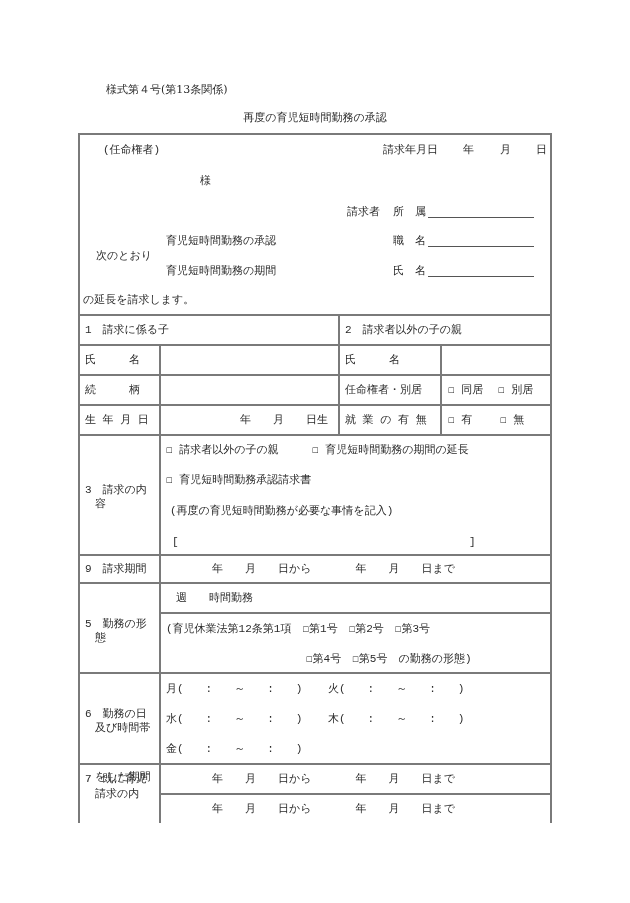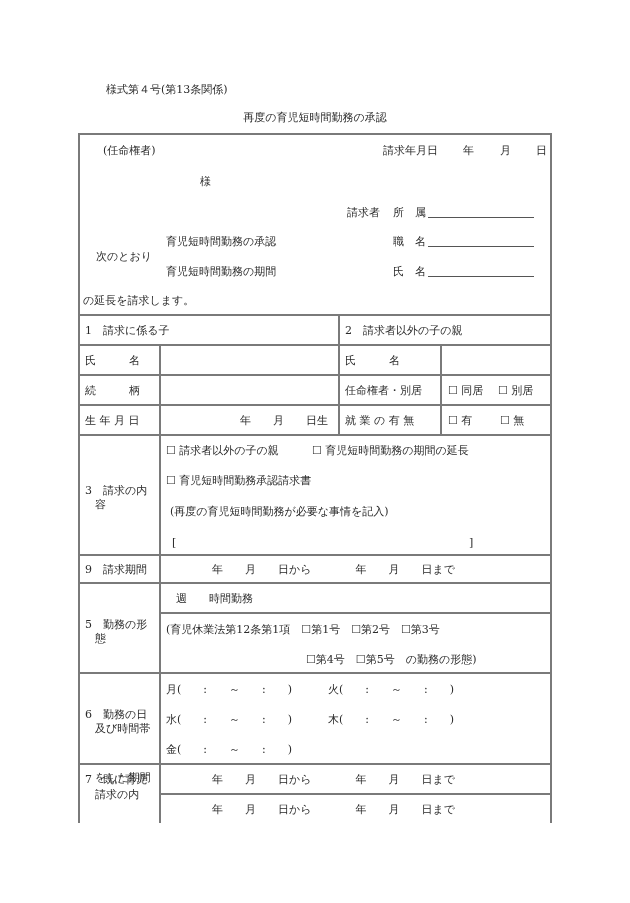--- a/index.html
+++ b/index.html
@@ -6,21 +6,21 @@
     body { width:630px; height:903px; position:relative; overflow:hidden;
       font-family:"DejaVu Serif", "Liberation Serif", serif; color:#2a2a2a; font-size:11px; }
     .abs { position:absolute; white-space:nowrap; line-height:1; }
     .form-code { left:79px; top:84px;margin-left:27px; }
     .doc-title { left:0; width:630px; top:112px; text-align:center; }
     .frame { position:absolute; left:78px; top:133px; width:474px; height:690px;
       border-left:2px solid #7a7a7a; border-right:2px solid #7a7a7a; border-top:2px solid #7a7a7a; box-sizing:border-box; }
     .hl { position:absolute; height:2px; background:#7a7a7a; }
     .vl { position:absolute; width:2px; background:#7a7a7a; }
     .uline { position:absolute; height:1px; background:#555; }
-    .t { position:absolute; white-space:nowrap; line-height:1; font-size:11px; }
+    .t { position:absolute; white-space:nowrap; line-height:1; font-size:11px;font-family:Liberation Mono, monospace; }
   </style>
 </head>
 <body>
 
 <div class="abs form-code">様式第４号(第13条関係)</div>
 <div class="abs doc-title">再度の育児短時間勤務の承認</div>
 
 <div class="frame"></div>
 
 <div class="hl" style="left:78px;width:474px;top:314px"></div>

